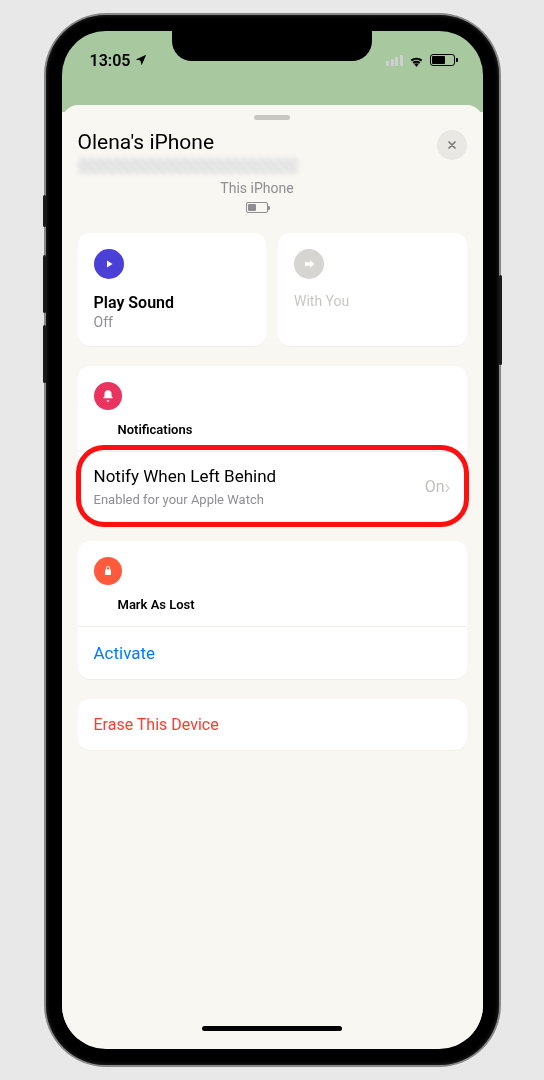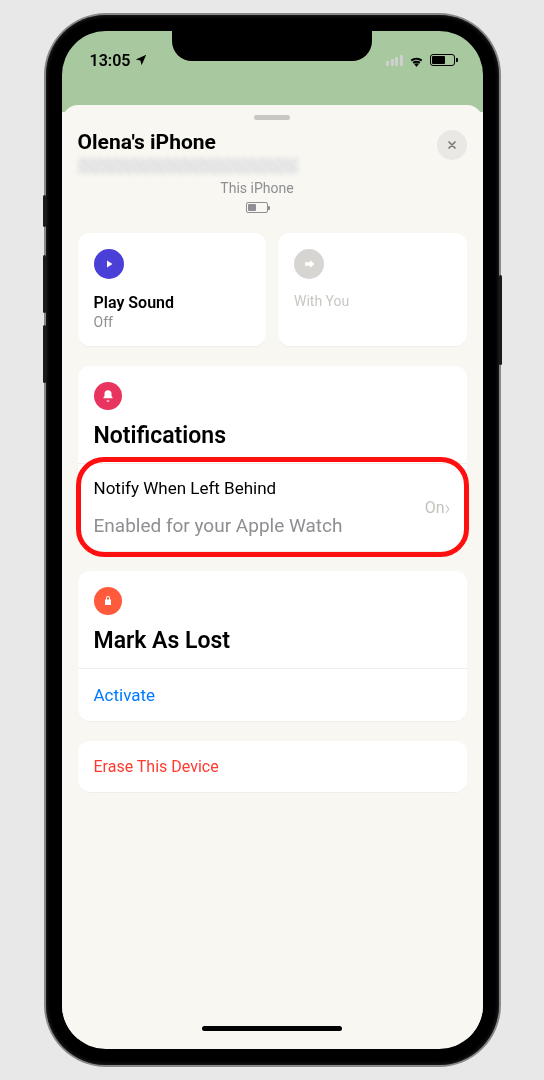--- a/index.html
+++ b/index.html
@@ -87,21 +87,21 @@
     .header {
       display: flex;
       justify-content: space-between;
       align-items: flex-start;
     }
     .header-left {
       flex: 1;
     }
     .device-title {
       font-size: 21px;
-      font-weight: 700;
+      font-weight: 400;
       color: #000;
     }
     .device-location {
       margin-top: 4px;
       width: 220px;
       height: 16px;
       background: repeating-linear-gradient(45deg, #ddd, #ddd 3px, #eee 3px, #eee 6px);
       filter: blur(2px);
       border-radius: 2px;
     }
@@ -177,43 +177,44 @@
       height: 28px;
       border-radius: 50%;
       display: flex;
       align-items: center;
       justify-content: center;
       margin-bottom: 12px;
     }
     .section-icon.bell { background: #e8345f; }
     .section-icon.lock { background: #ff5a3c; }
     .section-title {
-      font-size: 23px;
+      font-size: 13px;
       font-weight: 600;
       color: #000;
+      margin-left: 24px;
     }
     .list-row {
       padding: 14px 16px;
       border-top: 1px solid #efeee9;
       display: flex;
       align-items: center;
       justify-content: space-between;
     }
     .row-text-col {
       flex: 1;
     }
     .row-title {
       font-size: 17px;
       color: #000;
     }
     .row-title.disabled { color: #c0c0bc; }
     .row-sub {
-      font-size: 19px;
+      font-size: 13px;
       color: #8e8e93;
-      margin-top: 16px;
+      margin-top: 6px;
     }
     .row-trailing {
       display: flex;
       align-items: center;
       gap: 0;
       color: #c0c0bc;
       font-size: 16px;
     }
     .toggle {
       width: 50px;

